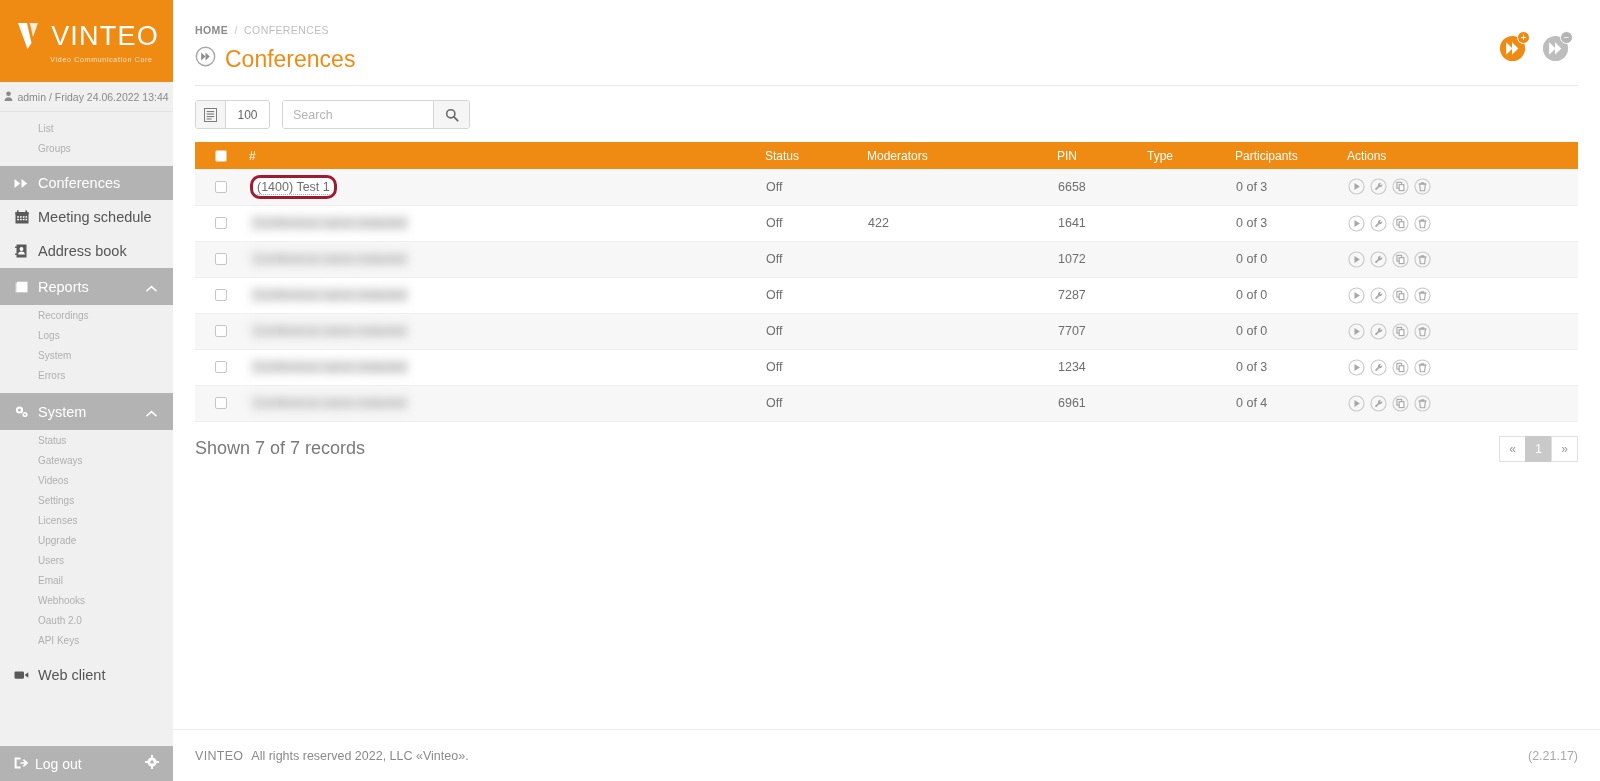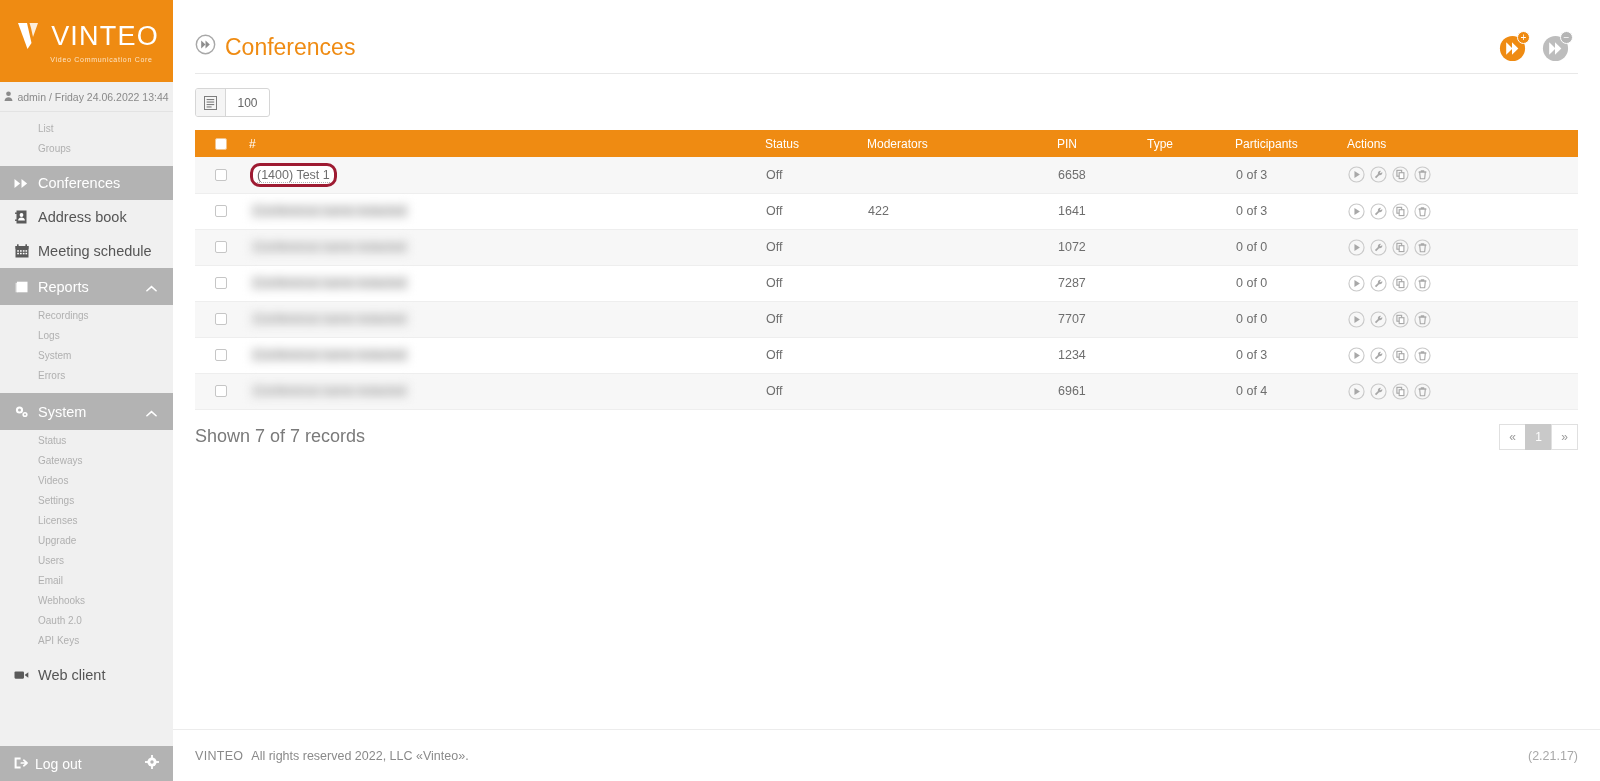--- a/index.html
+++ b/index.html
@@ -252,33 +252,20 @@
     <div class="spacer-sm"></div>
 
     <div class="nav-item active">
       <span class="nav-ico">
         <svg width="15" height="11" viewBox="0 0 16 11">
             <path d="M0.5 0.8 L6.5 5.5 L0.5 10.2 Z" fill="#fff"></path>
             <path d="M8 0.8 L14 5.5 L8 10.2 Z" fill="#fff"></path>
           </svg>
       </span>
       <span>Conferences</span>
-    </div>
-
-    <div class="nav-item">
-      <span class="nav-ico">
-        <svg width="13" height="14" viewBox="0 0 13 14">
-            <rect x="1.5" y="0.5" width="10" height="13" fill="#5a5a5a"></rect>
-            <circle cx="6.5" cy="5" r="1.9" fill="#fff"></circle>
-            <path d="M3.1 10.6c0-1.9 1.5-3 3.4-3s3.4 1.1 3.4 3z" fill="#fff"></path>
-            <rect x="0" y="2.5" width="2" height="1.4" fill="#5a5a5a"></rect>
-            <rect x="0" y="9.5" width="2" height="1.4" fill="#5a5a5a"></rect>
-          </svg>
-      </span>
-      <span>Address book</span>
     </div>
 
     <div class="nav-item">
       <span class="nav-ico">
         <svg width="14" height="14" viewBox="0 0 14 14">
             <rect x="0.5" y="2" width="13" height="11.5" fill="#5a5a5a"></rect>
             <rect x="0.5" y="2" width="13" height="2.8" fill="#5a5a5a"></rect>
             <rect x="2" y="0.3" width="1.6" height="2.6" fill="#5a5a5a"></rect>
             <rect x="10.4" y="0.3" width="1.6" height="2.6" fill="#5a5a5a"></rect>
             <g fill="#fff">
@@ -287,20 +274,33 @@
               <rect x="7.8" y="6.2" width="1.7" height="1.5"></rect>
               <rect x="10.5" y="6.2" width="1.6" height="1.5"></rect>
               <rect x="2.2" y="8.8" width="1.7" height="1.5"></rect>
               <rect x="5" y="8.8" width="1.7" height="1.5"></rect>
               <rect x="7.8" y="8.8" width="1.7" height="1.5"></rect>
               <rect x="10.5" y="8.8" width="1.6" height="1.5"></rect>
             </g>
           </svg>
       </span>
       <span>Meeting schedule</span>
+    </div>
+
+    <div class="nav-item">
+      <span class="nav-ico">
+        <svg width="13" height="14" viewBox="0 0 13 14">
+            <rect x="1.5" y="0.5" width="10" height="13" fill="#5a5a5a"></rect>
+            <circle cx="6.5" cy="5" r="1.9" fill="#fff"></circle>
+            <path d="M3.1 10.6c0-1.9 1.5-3 3.4-3s3.4 1.1 3.4 3z" fill="#fff"></path>
+            <rect x="0" y="2.5" width="2" height="1.4" fill="#5a5a5a"></rect>
+            <rect x="0" y="9.5" width="2" height="1.4" fill="#5a5a5a"></rect>
+          </svg>
+      </span>
+      <span>Address book</span>
     </div>
 
     <div class="nav-group-head">
       <span class="nav-ico">
         <svg width="14" height="12" viewBox="0 0 14 12">
             <path d="M2 0.7h10.5v10.6H2z" fill="#fff"></path>
             <path d="M0.6 1.8h2.1v9.5H0.6z" fill="#fff" opacity=".7"></path>
           </svg>
       </span>
       <span>Reports</span>
@@ -406,20 +406,25 @@
             <rect x="11" y="6.1" width="3" height="1.8"></rect>
           </g>
         </svg>
     </span>
   </div>
 </div>
 
 <div id="main">
 
   <div class="topbar">
+    <div class="crumb">
+      <span class="c-home">HOME</span>
+      <span class="c-sep">/</span>
+      <span class="c-cur">CONFERENCES</span>
+    </div>
 
     <div class="page-title">
       <span>
         <svg width="21" height="21" viewBox="0 0 22 22">
           <circle cx="11" cy="11" r="9.6" fill="none" stroke="#a8a8a8" stroke-width="1.5"></circle>
           <path d="M6.5 6.8 L11 11 L6.5 15.2 Z" fill="#8d8d8d"></path>
           <path d="M11 6.8 L15.5 11 L11 15.2 Z" fill="#8d8d8d"></path>
         </svg>
       </span>
       <span>Conferences</span>
@@ -454,20 +459,29 @@
           <rect x="0.5" y="0.5" width="12" height="13" fill="none" stroke="#7d7d7d" stroke-width="1"></rect>
           <g fill="#7d7d7d">
               <rect x="2.6" y="3" width="7.6" height="1.1"></rect>
               <rect x="2.6" y="5.5" width="7.6" height="1.1"></rect>
               <rect x="2.6" y="8" width="7.6" height="1.1"></rect>
               <rect x="2.6" y="10.4" width="5" height="1.1"></rect>
             </g>
         </svg>
       </span>
       <span class="pp-val">100</span>
+    </div>
+    <div class="searchbox">
+      <input type="text" value="" placeholder="Search" style="">
+      <span class="s-btn">
+        <svg width="14" height="14" viewBox="0 0 15 15">
+          <circle cx="6.2" cy="6.2" r="4.4" fill="none" stroke="#6b6b6b" stroke-width="1.7"></circle>
+          <path d="M9.6 9.6 L13.6 13.6" stroke="#6b6b6b" stroke-width="1.9" stroke-linecap="round"></path>
+        </svg>
+      </span>
     </div>
   </div>
 
   <div class="tbl-wrap">
     <table>
       <thead>
         <tr>
           <th class="c-chk">
             <span class="cb white"></span>
           </th>

